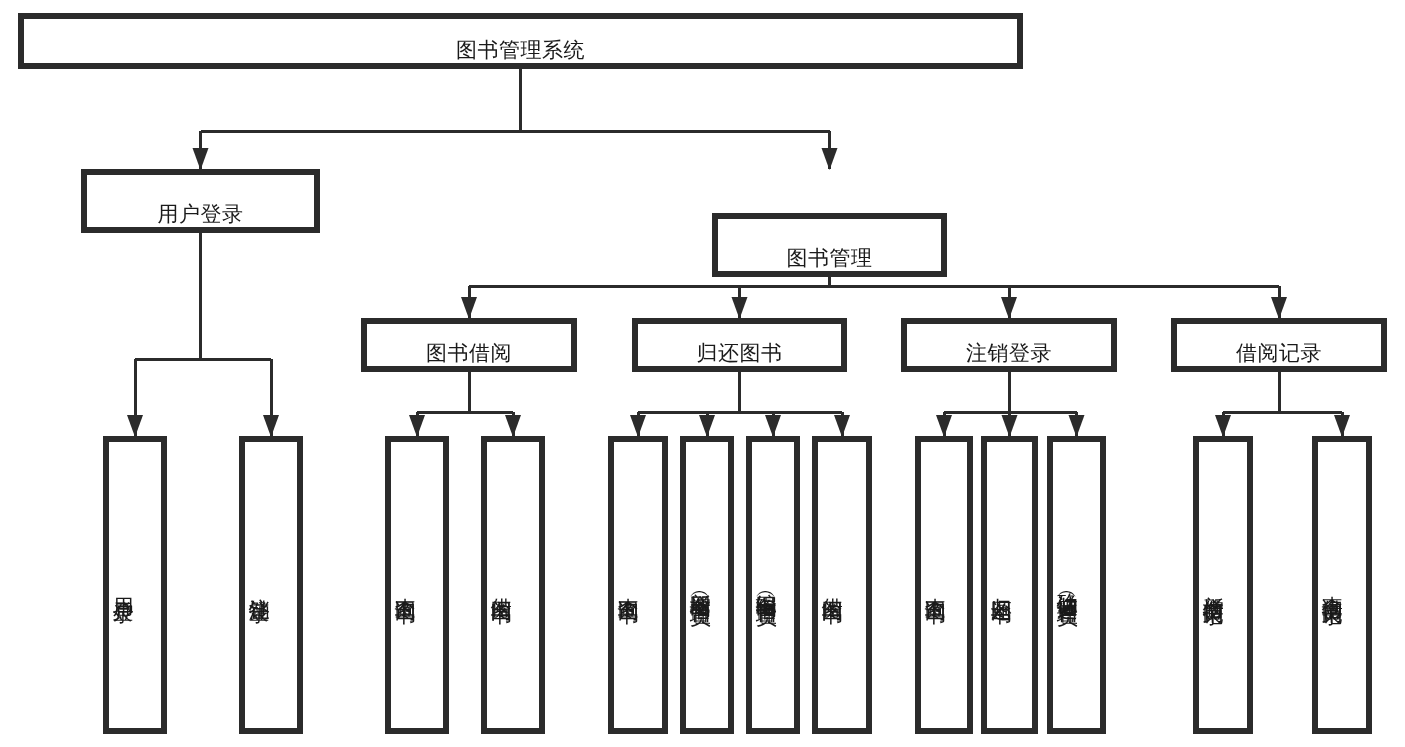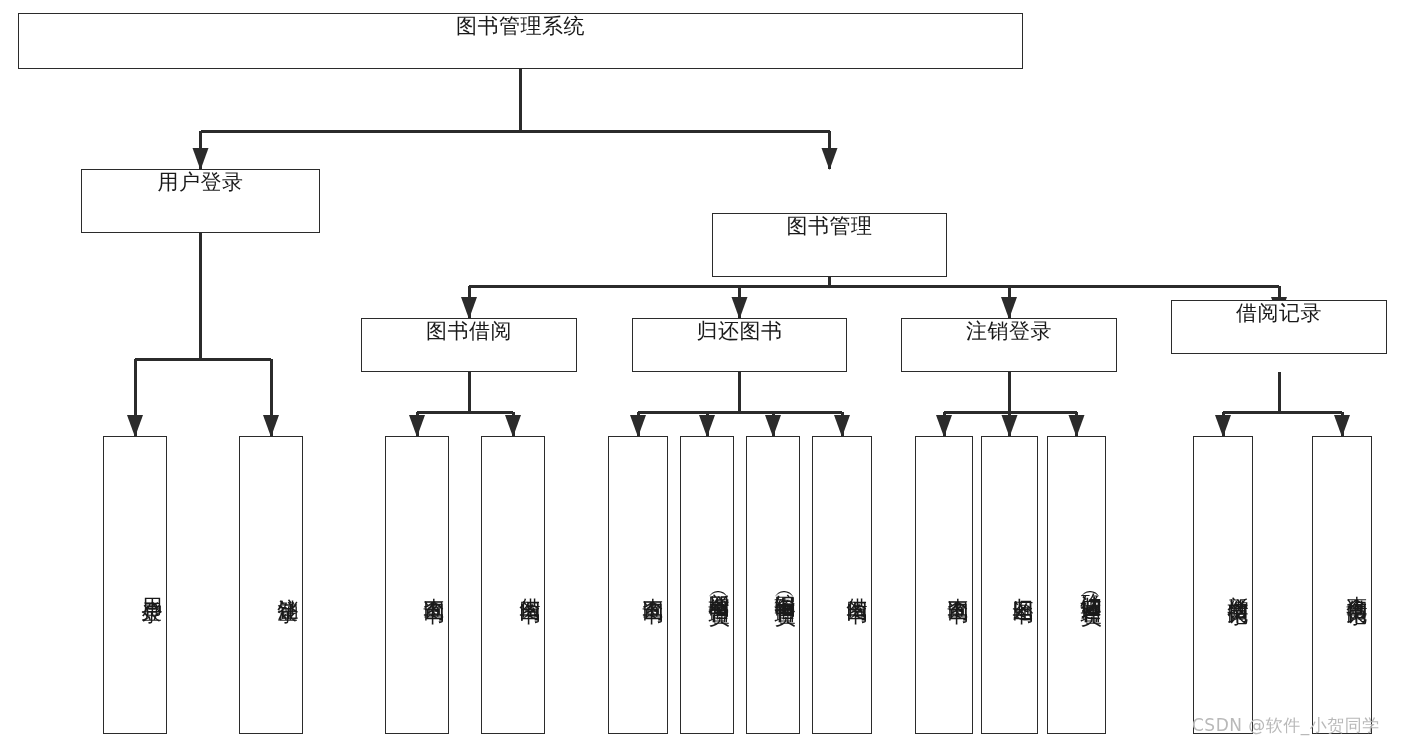--- a/index.html
+++ b/index.html
@@ -20,25 +20,25 @@
   #wires {
     position: absolute;
     left: 0;
     top: 0;
     width: 1405px;
     height: 747px;
   }
   .node {
     position: absolute;
     box-sizing: border-box;
-    border: 1px solid #ef4444;
+    border: 6px solid #ef4444;
     background: #ffffff;
     color: #1a1a1a;
     display: flex;
-    align-items: flex-start;
+    align-items: flex-end;
     justify-content: center;
     text-align: center;
   }
   .node.horiz {
     font-size: 21px;
     line-height: 1.2;
     letter-spacing: 0.5px;
   }
   .node.vert {
     writing-mode: vertical-rl;
@@ -131,21 +131,21 @@
       </div>
       <div class="node horiz" style="left: 361px; top: 318px; width: 216px; height: 54px; border-color: rgb(43, 43, 43); background: rgb(255, 255, 255); color: rgb(26, 26, 26);">
         <span class="label">图书借阅</span>
       </div>
       <div class="node horiz" style="left: 632px; top: 318px; width: 215px; height: 54px; border-color: rgb(43, 43, 43); background: rgb(255, 255, 255); color: rgb(26, 26, 26);">
         <span class="label">归还图书</span>
       </div>
       <div class="node horiz" style="left: 901px; top: 318px; width: 216px; height: 54px; border-color: rgb(43, 43, 43); background: rgb(255, 255, 255); color: rgb(26, 26, 26);">
         <span class="label">注销登录</span>
       </div>
-      <div class="node horiz" style="left: 1171px; top: 300px; width: 216px; height: 54px; border-color: rgb(43, 43, 43); background: rgb(255, 255, 255); color: rgb(26, 26, 26);">
+      <div class="node horiz" style="left: 1171px; top: 318px; width: 216px; height: 54px; border-color: rgb(43, 43, 43); background: rgb(255, 255, 255); color: rgb(26, 26, 26);">
         <span class="label">借阅记录</span>
       </div>
       <div class="node vert" style="left: 103px; top: 436px; width: 64px; height: 298px; border-color: rgb(43, 43, 43); background: rgb(255, 255, 255); color: rgb(26, 26, 26);">
         <span class="label">用户登录</span>
       </div>
       <div class="node vert" style="left: 239px; top: 436px; width: 64px; height: 298px; border-color: rgb(43, 43, 43); background: rgb(255, 255, 255); color: rgb(26, 26, 26);">
         <span class="label">注销登录</span>
       </div>
       <div class="node vert" style="left: 385px; top: 436px; width: 64px; height: 298px; border-color: rgb(43, 43, 43); background: rgb(255, 255, 255); color: rgb(26, 26, 26);">
         <span class="label">查询图书</span>
@@ -174,14 +174,13 @@
       <div class="node vert" style="left: 1047px; top: 436px; width: 59px; height: 298px; border-color: rgb(43, 43, 43); background: rgb(255, 255, 255); color: rgb(26, 26, 26);">
         <span class="label">确认归还（管理员）</span>
       </div>
       <div class="node vert" style="left: 1193px; top: 436px; width: 60px; height: 298px; border-color: rgb(43, 43, 43); background: rgb(255, 255, 255); color: rgb(26, 26, 26);">
         <span class="label">新增借阅记录</span>
       </div>
       <div class="node vert" style="left: 1312px; top: 436px; width: 60px; height: 298px; border-color: rgb(43, 43, 43); background: rgb(255, 255, 255); color: rgb(26, 26, 26);">
         <span class="label">查询借阅记录</span>
       </div>
     </div>
-  <div class="watermark" style="left:1192px; top:714px;">CSDN @软件_小贺同学</div>
 </div>
 
 </body></html>

